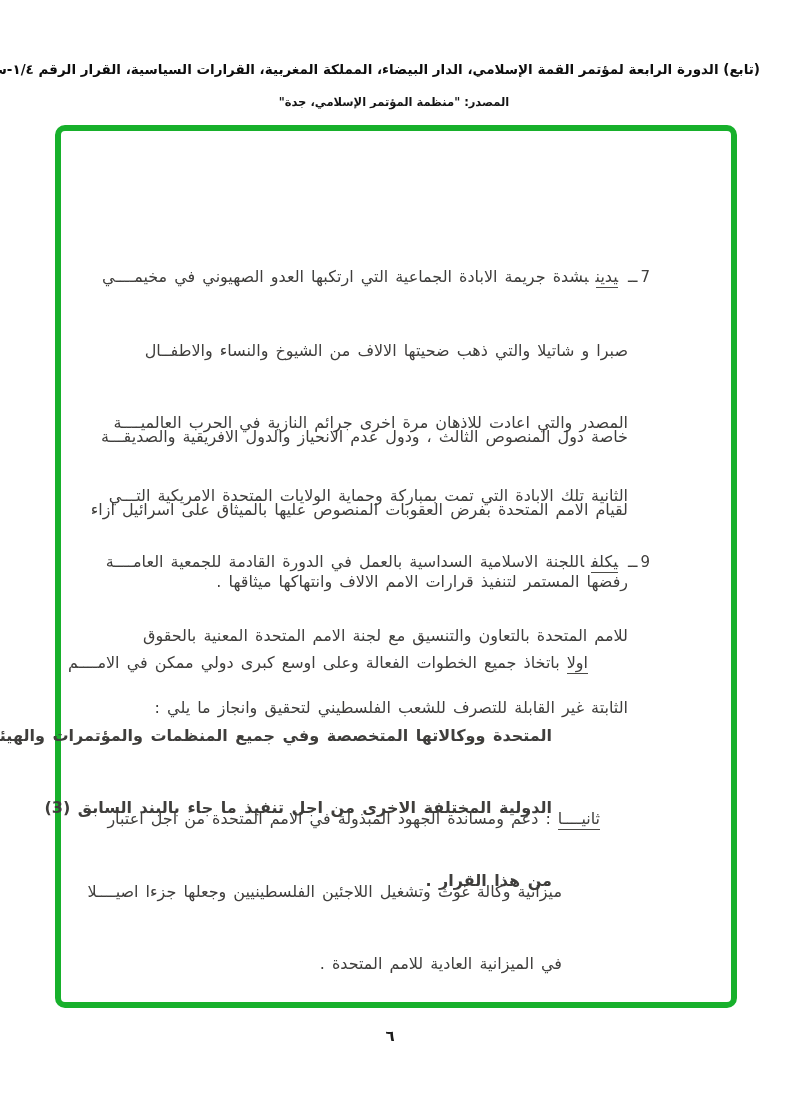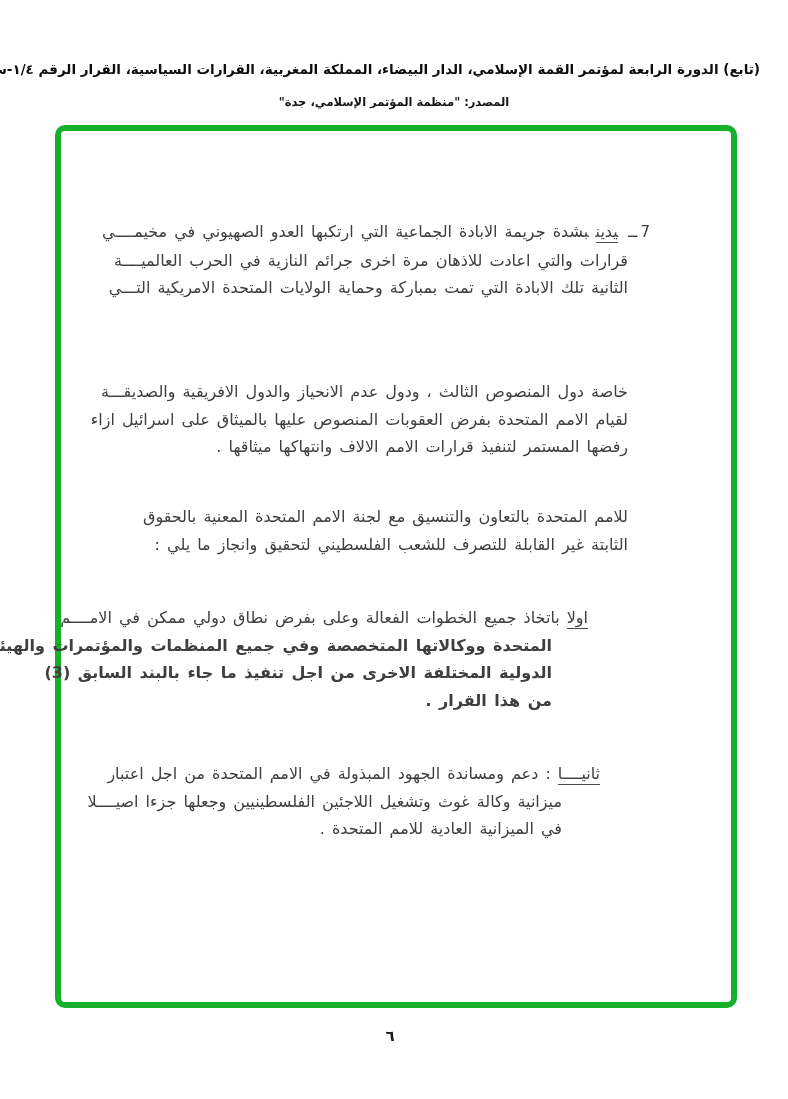--- a/index.html
+++ b/index.html
@@ -36,21 +36,21 @@
     color:#3f3e3c;
     font-size:16px; line-height:27.5px;
     word-spacing:2px;
     white-space:nowrap;
   }
   .p7 { top:218px; right:138px; }
   .p8 { top:378px; right:138px; }
   .p9 { top:503px; right:138px; }
   .pa { top:604px; right:200px; }
   .pb { top:760px; right:188px; }
-  .line { white-space:nowrap; }
+  .line { white-space:nowrap;margin-top:45px; }
   .p7 .cont, .p8 .cont, .p9 .cont { padding-right:22px; }
   .pa .cont { padding-right:36px;font-weight:bold; }
   .pb .cont { padding-right:38px; }
   .marker { font-size:15px; margin-left:3px; color:#3f3e3c; }
   .dash   { margin-left:10px; }
   .lead {
     border-bottom:1.5px solid #4a4945;
     padding-bottom:1px;
     margin-left:7px;
   }
@@ -68,38 +68,42 @@
 
   <div class="hdr1">(تابع) الدورة الرابعة لمؤتمر القمة الإسلامي، الدار البيضاء، المملكة المغربية، القرارات السياسية، القرار الرقم ١/٤-س (ق.أ)</div>
   <div class="hdr2">المصدر:  "منظمة المؤتمر الإسلامي، جدة"</div>
 
   <div class="frame" style="border-color: rgb(23, 176, 43);"></div>
 
   <div class="para p7">
     <div class="line first">
       <span class="marker">7</span><span class="dash">ــ</span><span class="lead">يدين</span><span>بشدة جريمة الابادة الجماعية التي ارتكبها العدو الصهيوني في مخيمــــي</span>
     </div>
-    <div class="line cont">قرارات والتي اعادت للاذهان مرة اخرى جرائم النازية في الحرب العالميــــة</div>
+    <div class="line cont">صبرا و شاتيلا والتي ذهب ضحيتها الالاف من الشيوخ والنساء والاطفــال</div>
+    <div class="line cont">المصدر والتي اعادت للاذهان مرة اخرى جرائم النازية في الحرب العالميــــة</div>
     <div class="line cont">الثانية تلك الابادة التي تمت بمباركة وحماية الولايات المتحدة الامريكية التـــي</div>
   </div>
 
   <div class="para p8">
     <div class="line cont">خاصة دول المنصوص الثالث ، ودول عدم الانحياز والدول الافريقية والصديقـــة</div>
     <div class="line cont">لقيام الامم المتحدة بفرض العقوبات المنصوص عليها بالميثاق على اسرائيل ازاء</div>
     <div class="line cont">رفضها المستمر لتنفيذ قرارات الامم الالاف وانتهاكها ميثاقها .</div>
   </div>
 
   <div class="para p9">
+    <div class="line first">
+      <span class="marker">9</span><span class="dash">ــ</span><span class="lead">يكلف</span><span>اللجنة الاسلامية السداسية بالعمل في الدورة القادمة للجمعية العامــــة</span>
+    </div>
     <div class="line cont">للامم المتحدة بالتعاون والتنسيق مع لجنة الامم المتحدة المعنية بالحقوق</div>
     <div class="line cont">الثابتة غير القابلة للتصرف للشعب الفلسطيني لتحقيق وانجاز ما يلي :</div>
   </div>
 
   <div class="para pa">
     <div class="line first">
-      <span class="lead">اولا</span><span>باتخاذ جميع الخطوات الفعالة وعلى بفرض نطاق دولي ممكن في الامــــم</span>
+      <span class="lead">اولا</span><span>باتخاذ جميع الخطوات الفعالة وعلى اوسع كبرى دولي ممكن في الامــــم</span>
     </div>
     <div class="line cont">المتحدة ووكالاتها المتخصصة وفي جميع المنظمات والمؤتمرات والهيئات</div>
     <div class="line cont">الدولية المختلفة الاخرى من اجل تنفيذ ما جاء بالبند السابق (3)</div>
     <div class="line cont">من هذا القرار .</div>
   </div>
 
   <div class="para pb">
     <div class="line first">
       <span class="lead">ثانيــــا</span><span>:  دعم ومساندة الجهود المبذولة في الامم المتحدة من اجل اعتبار</span>
     </div>

